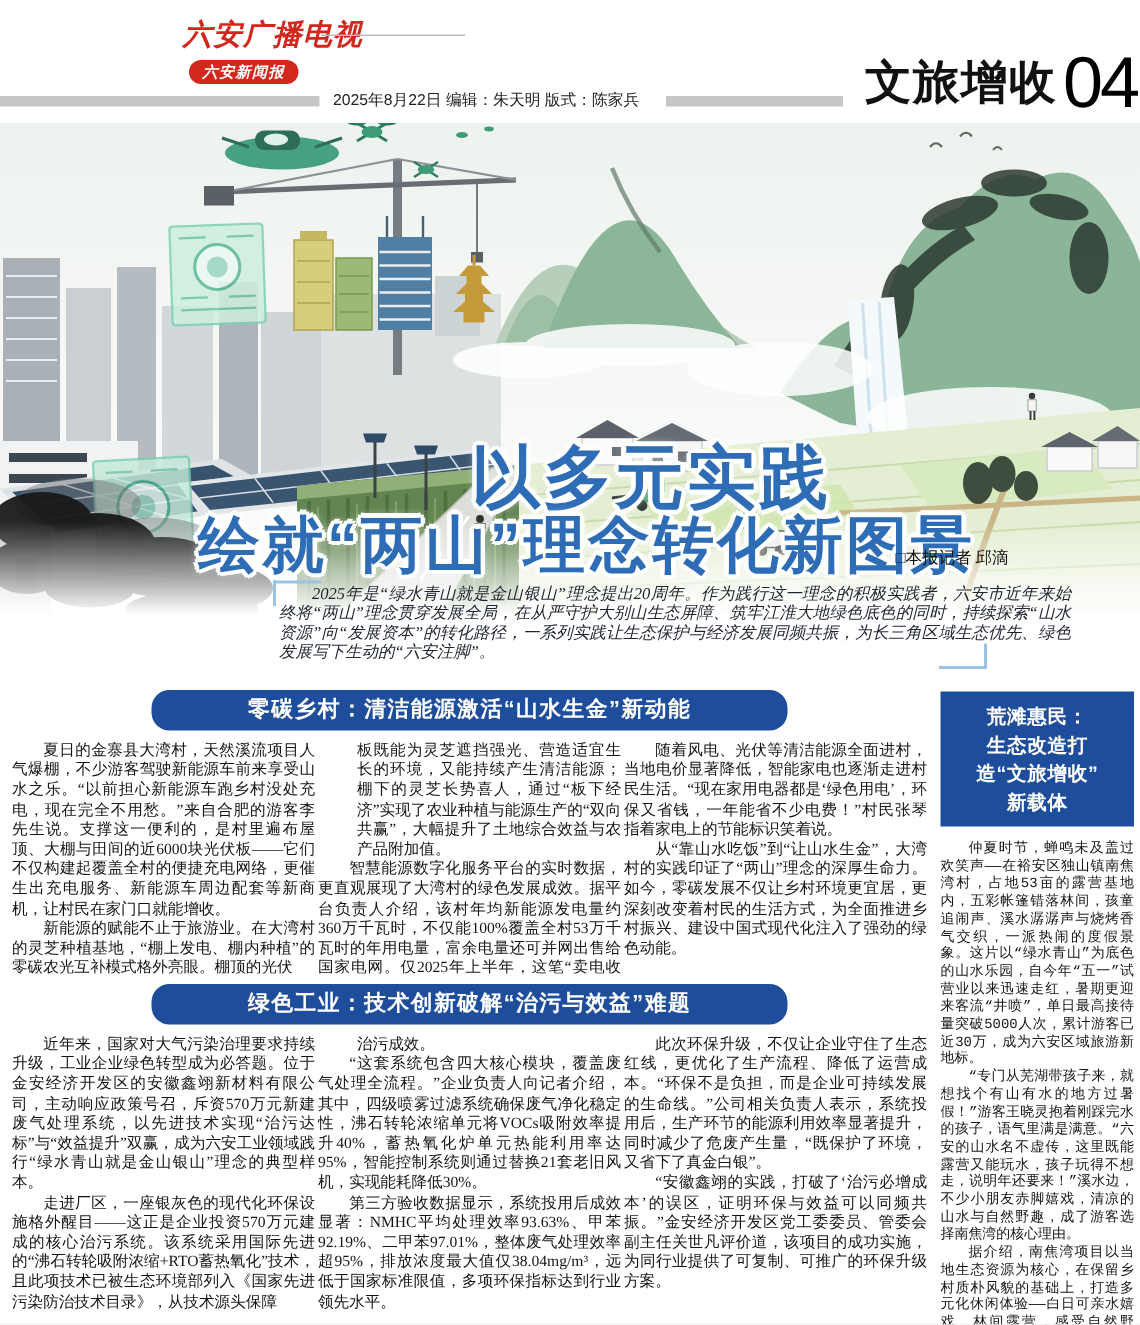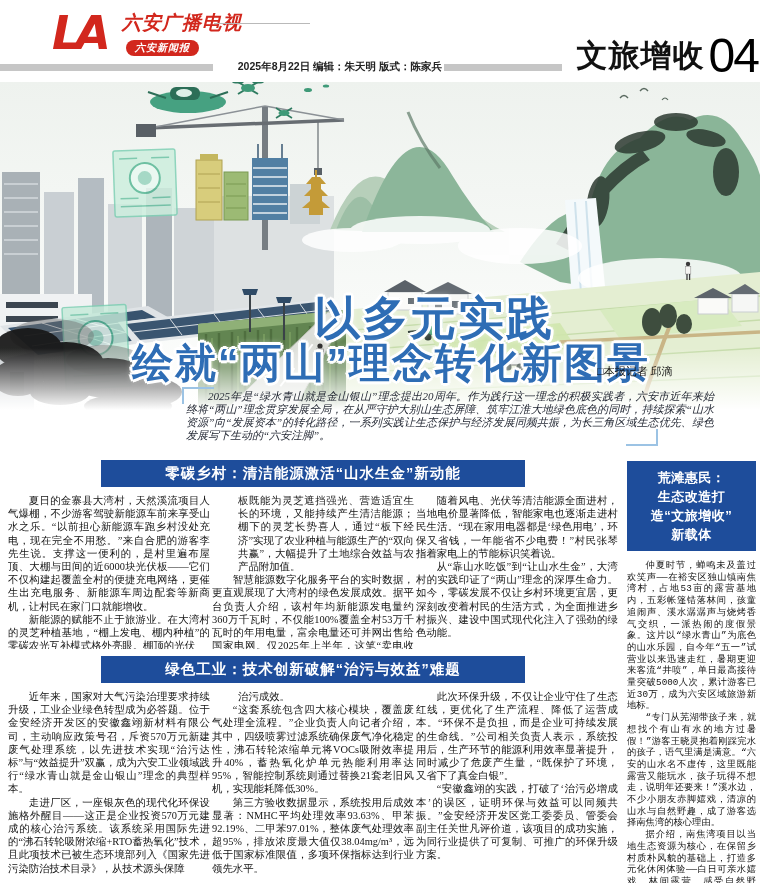--- a/index.html
+++ b/index.html
@@ -11,22 +11,22 @@
            font-weight:900;font-size:46px;letter-spacing:-6px;color:#d2271d;font-style:italic;}
   .logo-title{position:absolute;left:122px;top:10px;font-size:19px;font-weight:bold;font-style:italic;
               color:#d2271d;letter-spacing:1px;}
   .logo-rule{position:absolute;left:214px;top:23px;width:96px;height:1px;background:#b9b9b9;}
   .logo-badge{position:absolute;left:126px;top:40px;background:#d2271d;color:#fff;font-size:10px;
               font-weight:bold;font-style:italic;padding:1px 9px;border-radius:9px;letter-spacing:1px;}
   .date-bar{position:absolute;left:0;top:62px;width:560px;height:12px;}
   .bar{position:absolute;top:2px;height:7px;background:#c6c6c6;}
   .bar.left{left:0;width:213px;}
   .bar.right{left:444px;width:118px;}
-  .date-text{position:absolute;left:222px;top:-2px;width:220px;text-align:right;font-size:10.5px;
-             font-weight:bold;color:#222;font-family:"Liberation Sans",sans-serif;white-space:nowrap;}
+  .date-text{position:absolute;left:222px;top:-2px;width:220px;text-align:left;font-size:10.5px;
+             font-weight:normal;color:#222;font-family:"Liberation Sans",sans-serif;white-space:nowrap;}
   .section-head{position:absolute;right:2px;top:28px;}
   .section-title{font-size:31px;font-weight:900;color:#111;font-family:"Liberation Sans",sans-serif;
                  letter-spacing:1px;vertical-align:baseline;}
   .page-no{font-size:48px;font-weight:400;color:#000000;font-family:"Liberation Sans",sans-serif;
            letter-spacing:-2px;margin-left:4px;vertical-align:-6px;}
   
   .illustration{position:absolute;left:0;top:80px;width:760px;height:330px;z-index:0;}
   
   .headline{position:absolute;left:0;top:0;width:760px;z-index:3;pointer-events:none;}
   .hl{font-family:"Liberation Sans","DejaVu Sans",sans-serif;font-weight:900;color:#2e6db5;
@@ -40,21 +40,21 @@
   .intro{position:absolute;left:186px;top:390px;width:528px;z-index:4;}
   .intro p{margin:0;font-size:11px;line-height:13px;text-align:justify;text-indent:2em;
            font-style:italic;color:#1f2430;}
   .corner{position:absolute;width:30px;height:15px;}
   .corner.tl{left:-4px;top:-3px;border-left:2px solid #9cc3e4;border-top:2px solid #9cc3e4;}
   .corner.br{right:56px;bottom:-4px;border-right:2px solid #9cc3e4;border-bottom:2px solid #9cc3e4;}
   
   .left-block{position:absolute;left:8px;top:460px;width:610px;z-index:2;}
   .sec-bar{width:424px;margin:0 auto;background:#1e4d9b;color:#fff;text-align:center;
            font-family:"Liberation Sans",sans-serif;font-weight:bold;font-size:14.5px;
-           line-height:27px;letter-spacing:1px;}
+           line-height:27px;letter-spacing:1px;border-radius:12px;}
   .cols{display:flex;gap:2px;margin-top:7px;}
   .col{flex:1;overflow:hidden;}
   .art1 .col{height:155px;}
   .art2{margin-top:7px;}
   .art2 .col{height:190px;}
   .col p{margin:0;font-size:10.4px;line-height:13.2px;text-align:justify;text-indent:2em;color:#141414;}
   .col.cont p:first-child{text-indent:0;margin-left:26px;}
   
   .aside{position:absolute;left:627px;top:461px;width:129px;z-index:2;}
   .side-hdr{background:#1e4d9b;color:#fff;text-align:center;padding:7px 20px;}
@@ -62,21 +62,20 @@
               line-height:19px;letter-spacing:0.5px;}
   .side-body{margin-top:9px;height:327px;overflow:hidden;}
   .side-body p{margin:0;font-size:9.3px;line-height:11.7px;text-align:justify;text-indent:2em;color:#141414;font-family:Liberation Mono, monospace;}
 </style>
 </head>
 <body>
 
 <div class="page">
 
   <header class="masthead">
-    <div class="logo-la">LA</div>
     <div class="logo-title">六安广播电视</div>
     <div class="logo-rule"></div>
     <div class="logo-badge">六安新闻报</div>
     <div class="date-bar">
       <span class="bar left"></span>
       <span class="date-text">2025年8月22日  编辑：朱天明  版式：陈家兵</span>
       <span class="bar right"></span>
     </div>
     <div class="section-head">
       <span class="section-title">文旅增收</span><span class="page-no">04</span>

